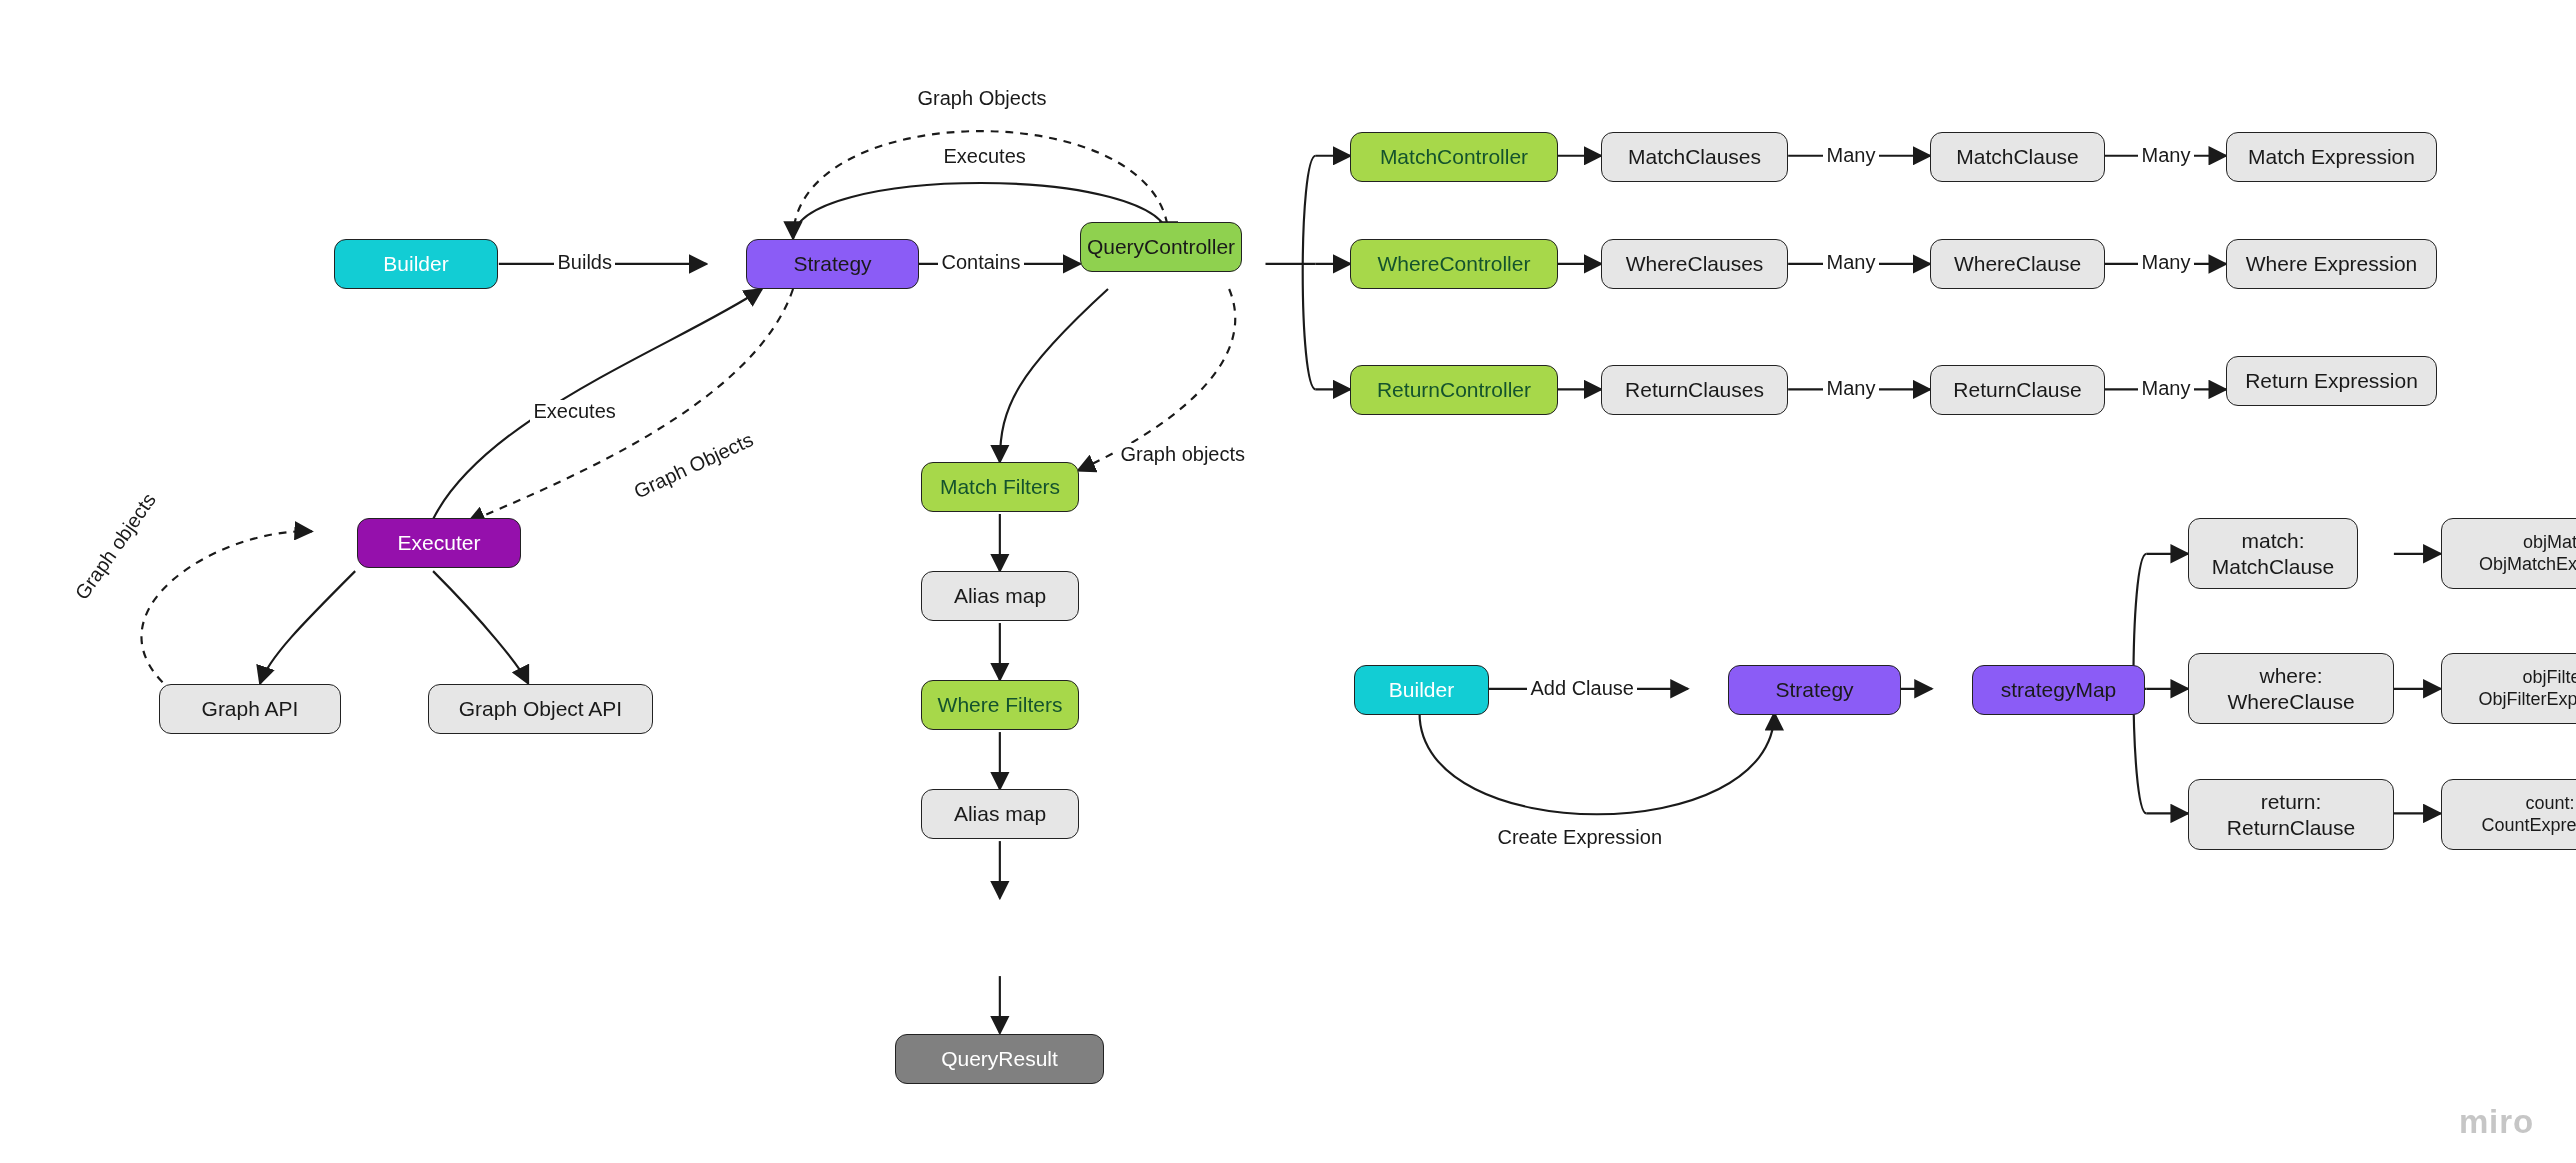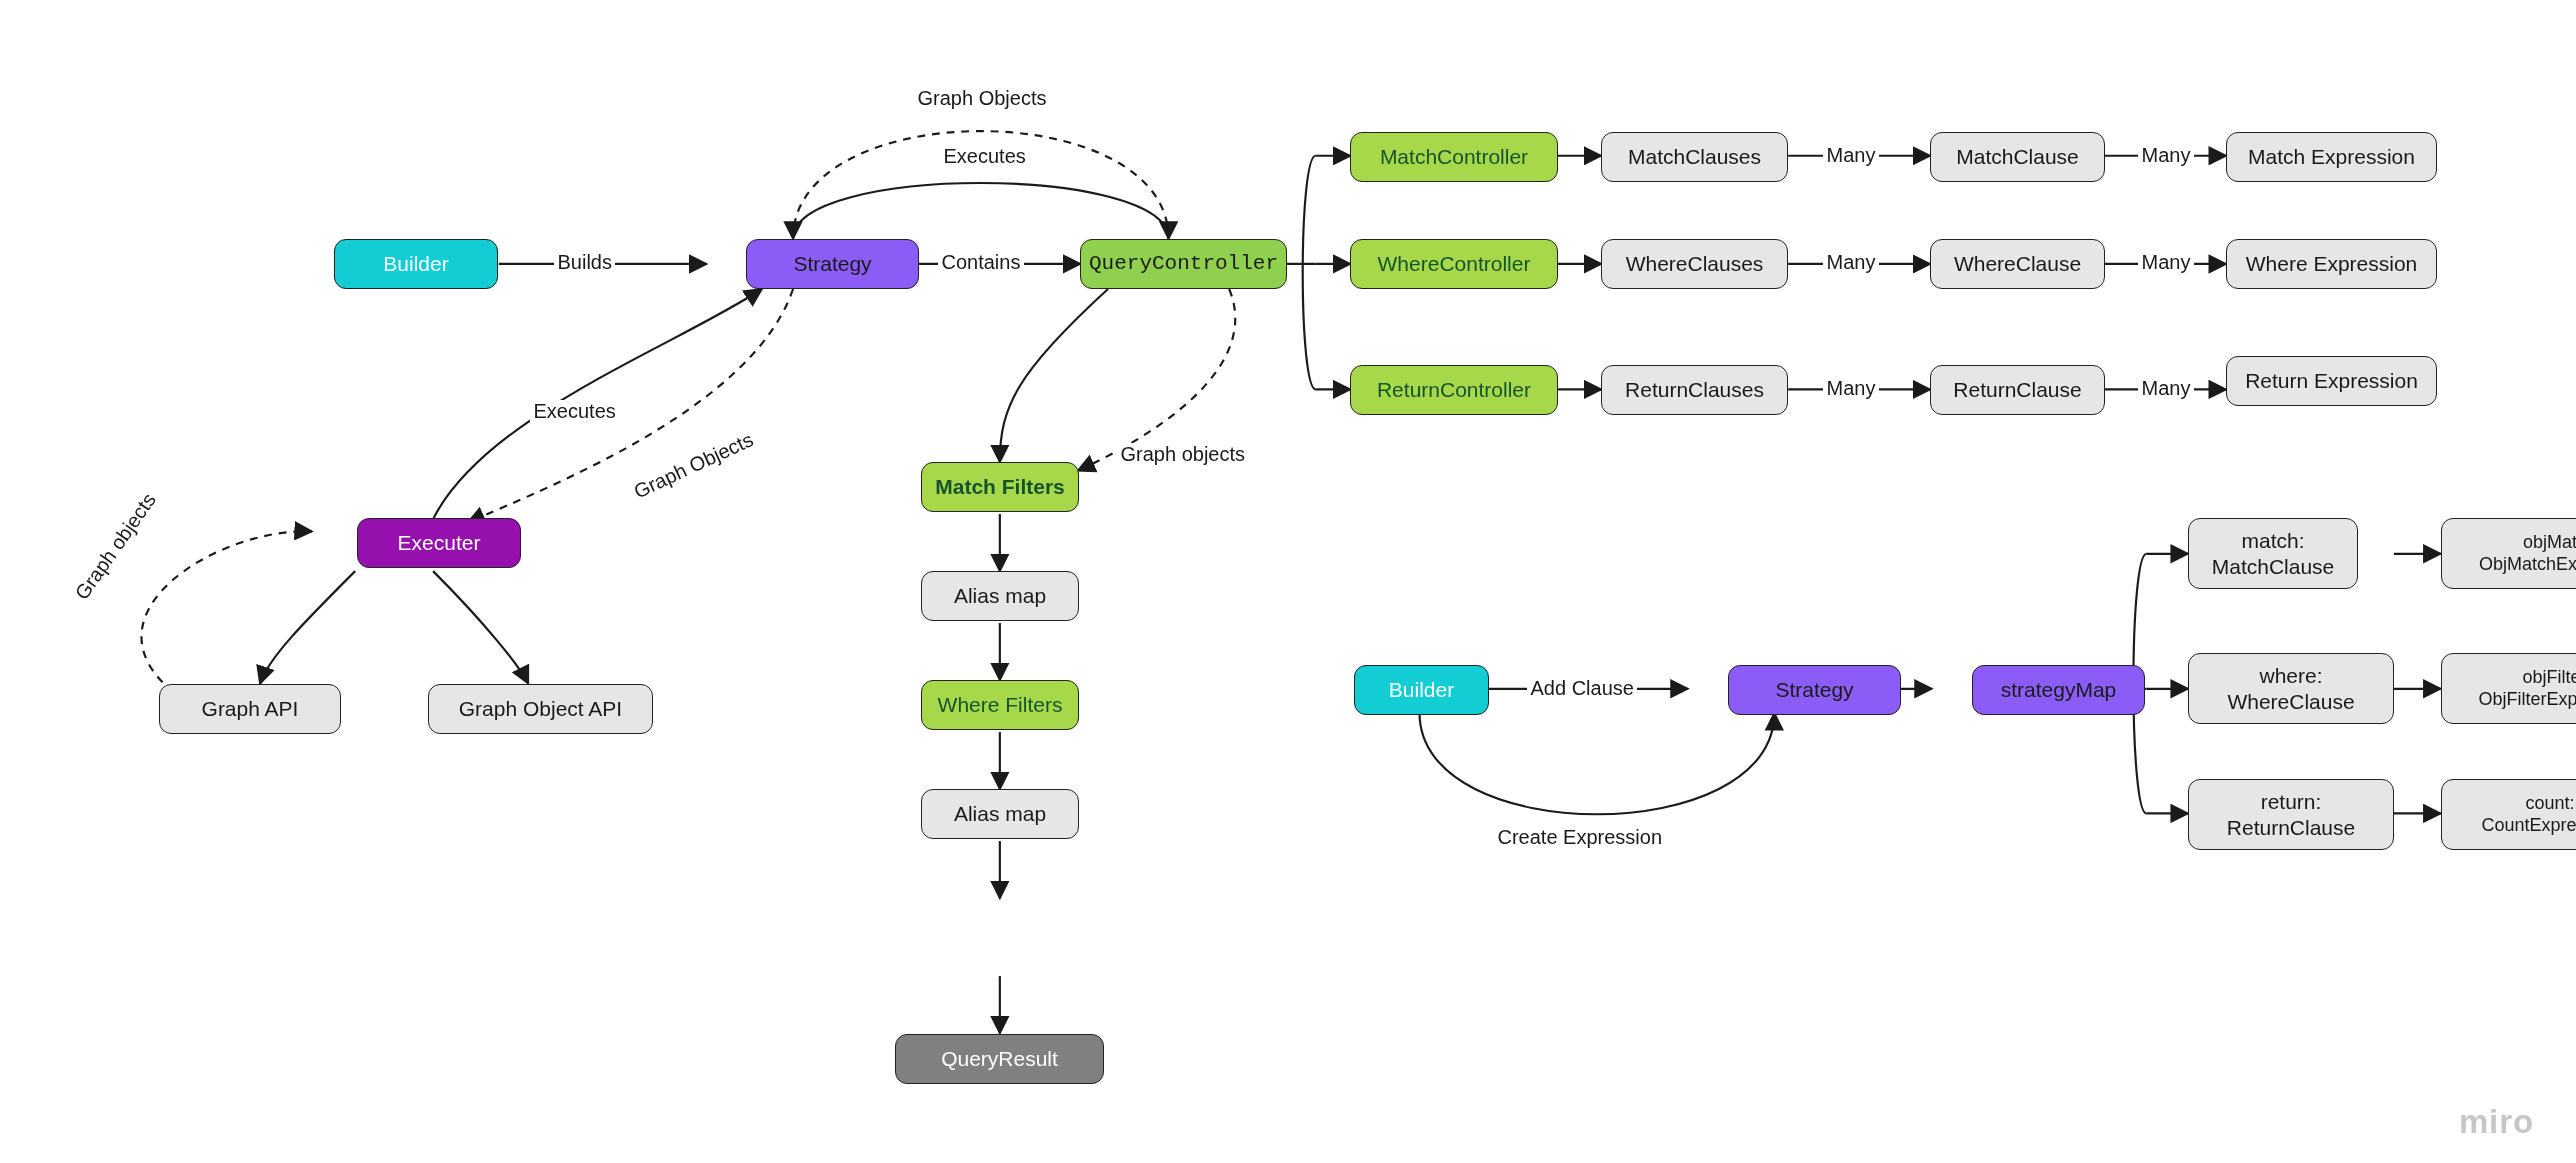--- a/index.html
+++ b/index.html
@@ -133,21 +133,21 @@
 
     <g stroke="#1a1a1a" stroke-width="2.5" fill="none" marker-end="url(#ah)">
       <path d="M2766,640 L2820,640"></path>
       <path d="M2766,796 L2820,796"></path>
       <path d="M2766,940 L2820,940"></path>
     </g>
   </svg>
 
   <div class="node cyan" style="left:334px; top:239px; width:164px; height:50px;"><span>Builder</span></div>
   <div class="node yellow" style="left:706px; top:239px; width:173px; height:50px;"><span>Strategy</span></div>
-  <div class="node green" style="left:1080px; top:239px; width:207px; height:50px;font-family:Liberation Mono, monospace;"><span>QueryController</span></div>
+  <div class="node green" style="left:1080px; top:222px; width:162px; height:50px;"><span>QueryController</span></div>
 
   <div class="node purple" style="left:315px; top:518px; width:164px; height:50px;margin-left:42px;"><span>Executer</span></div>
   <div class="node gray" style="left:159px; top:684px; width:182px; height:50px;"><span>Graph API</span></div>
   <div class="node gray" style="left:428px; top:684px; width:225px; height:50px;"><span>Graph Object API</span></div>
 
   <div class="node lime" style="left:1350px; top:132px; width:208px; height:50px;"><span>MatchController</span></div>
   <div class="node lime" style="left:1350px; top:239px; width:208px; height:50px;"><span>WhereController</span></div>
   <div class="node lime" style="left:1350px; top:365px; width:208px; height:50px;"><span>ReturnController</span></div>
 
   <div class="node gray" style="left:1601px; top:132px; width:187px; height:50px;"><span>MatchClauses</span></div>
@@ -155,21 +155,21 @@
   <div class="node gray" style="left:1601px; top:365px; width:187px; height:50px;"><span>ReturnClauses</span></div>
 
   <div class="node gray" style="left:1930px; top:132px; width:175px; height:50px;"><span>MatchClause</span></div>
   <div class="node gray" style="left:1930px; top:239px; width:175px; height:50px;"><span>WhereClause</span></div>
   <div class="node gray" style="left:1930px; top:365px; width:175px; height:50px;"><span>ReturnClause</span></div>
 
   <div class="node gray" style="left:2226px; top:132px; width:211px; height:50px;"><span>Match Expression</span></div>
   <div class="node gray" style="left:2226px; top:239px; width:211px; height:50px;"><span>Where Expression</span></div>
   <div class="node gray" style="left:2226px; top:356px; width:211px; height:50px;"><span>Return Expression</span></div>
 
-  <div class="node lime" style="left:921px; top:462px; width:158px; height:50px;font-weight:bold;"><span>Match Filters</span></div>
+  <div class="node lime" style="left:921px; top:462px; width:158px; height:50px;"><span>Match Filters</span></div>
   <div class="node gray" style="left:921px; top:571px; width:158px; height:50px;"><span>Alias map</span></div>
   <div class="node lime" style="left:921px; top:680px; width:158px; height:50px;"><span>Where Filters</span></div>
   <div class="node gray" style="left:921px; top:789px; width:158px; height:50px;"><span>Alias map</span></div>
   <div class="node dgray" style="left:895px; top:1034px; width:209px; height:50px;"><span>QueryResult</span></div>
 
   <div class="node cyan" style="left:1354px; top:665px; width:135px; height:50px;"><span>Builder</span></div>
   <div class="node yellow" style="left:1688px; top:665px; width:173px; height:50px;"><span>Strategy</span></div>
   <div class="node yellow" style="left:1932px; top:665px; width:173px; height:50px;"><span>strategyMap</span></div>
 
   <div class="node gray" style="left:2188px; top:518px; width:170px; height:71px;"><span>match:

